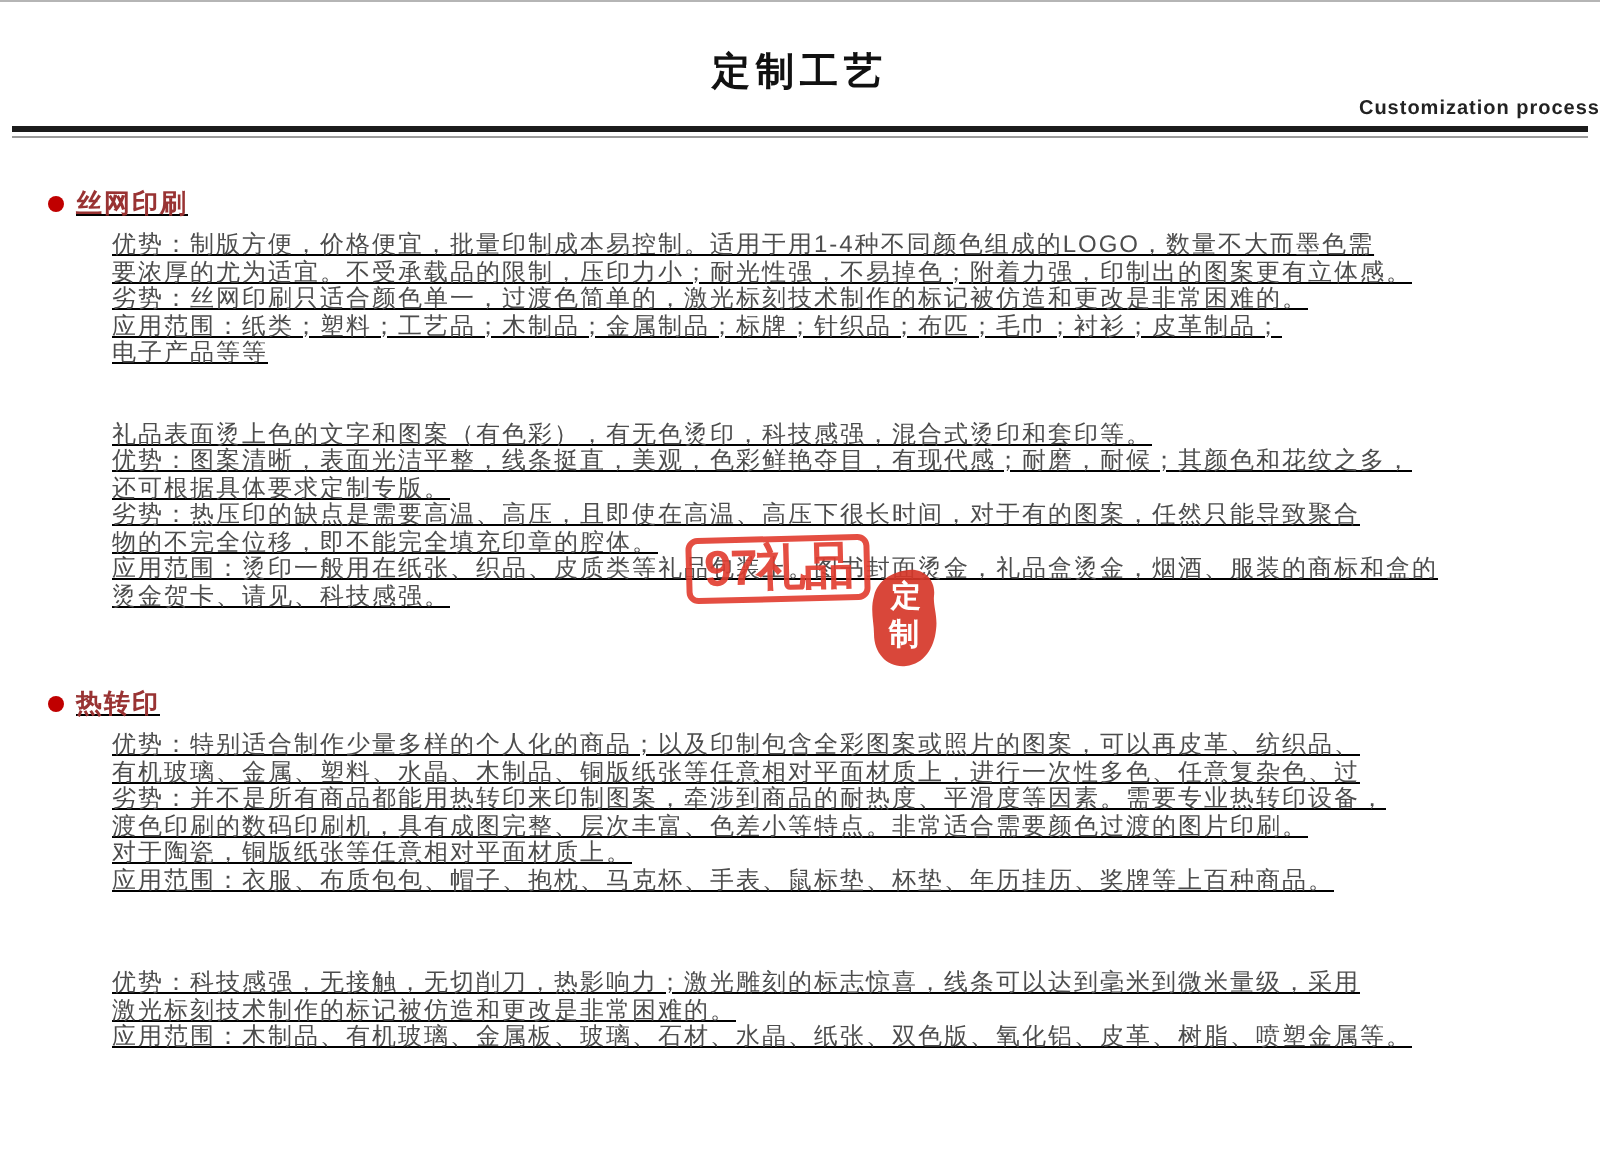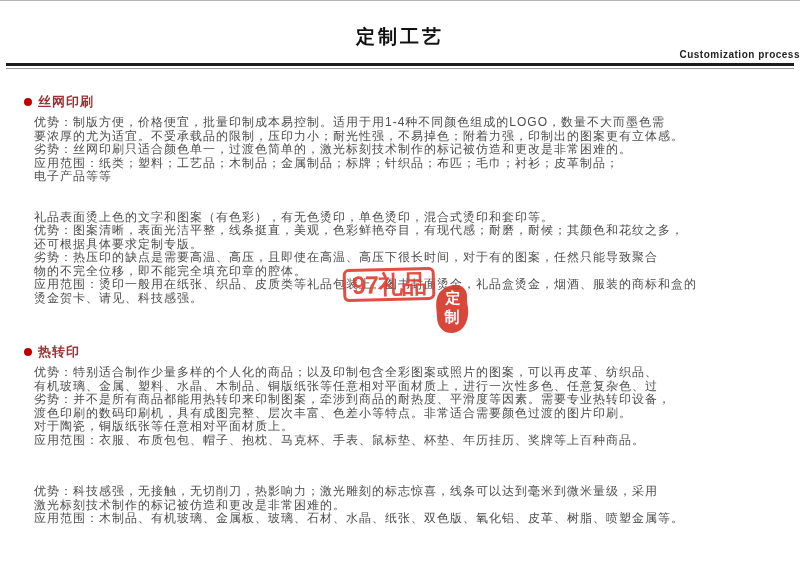--- a/index.html
+++ b/index.html
@@ -32,21 +32,21 @@
     font-weight: bold;
     color: #222222;
     margin-top: 1px;
     letter-spacing: 0.5px;
   }
   .rules { margin: 3px 6px 0 6px; }
   .rule-thick { height: 3px; background: #1c1c1c; }
   .rule-thin  { height: 1px; background: #9a9a9a; margin-top: 2px; }
 
   
-  .sections { padding: 0 8px 0 24px; }
+  .sections { padding: 0 8px 0 24px; text-decoration: underline; }
   .section { margin-top: 26px; }
   .section.s2 { margin-top: 27px; }
   .section.s3 { margin-top: 40px; }
   .section.s4 { margin-top: 38px; }
   .section-heading {
     display: flex;
     align-items: center;
     font-size: 13px;
     font-weight: bold;
     color: #993333;
@@ -54,21 +54,21 @@
     line-height: 14px;
     margin-bottom: 7px;
   }
   .bullet {
     width: 8px; height: 8px;
     border-radius: 50%;
     background: #c00000;
     margin-right: 6px;
     flex: 0 0 auto;
   }
-  .section-body { margin-left: 10px; }
+  .section-body { margin-left: 32px; }
   .body-line {
     font-size: 12px;
     color: #4d4d4d;
     letter-spacing: 1px;
     line-height: 13.5px;
     white-space: nowrap;
   }
 
   
   .watermark-box {
@@ -124,21 +124,21 @@
         <div class="section-body">
           <div class="body-line">优势：制版方便，价格便宜，批量印制成本易控制。适用于用1-4种不同颜色组成的LOGO，数量不大而墨色需</div>
           <div class="body-line">要浓厚的尤为适宜。不受承载品的限制，压印力小；耐光性强，不易掉色；附着力强，印制出的图案更有立体感。</div>
           <div class="body-line">劣势：丝网印刷只适合颜色单一，过渡色简单的，激光标刻技术制作的标记被仿造和更改是非常困难的。</div>
           <div class="body-line">应用范围：纸类；塑料；工艺品；木制品；金属制品；标牌；针织品；布匹；毛巾；衬衫；皮革制品；</div>
           <div class="body-line">电子产品等等</div>
         </div>
       </div>
       <div class="section s2">
         <div class="section-body">
-          <div class="body-line">礼品表面烫上色的文字和图案（有色彩），有无色烫印，单色烫印，混合式烫印和套印等。</div>
+          <div class="body-line">礼品表面烫上色的文字和图案（有色彩），有无色烫印，科技感强，混合式烫印和套印等。</div>
           <div class="body-line">优势：图案清晰，表面光洁平整，线条挺直，美观，色彩鲜艳夺目，有现代感；耐磨，耐候；其颜色和花纹之多，</div>
           <div class="body-line">还可根据具体要求定制专版。</div>
           <div class="body-line">劣势：热压印的缺点是需要高温、高压，且即使在高温、高压下很长时间，对于有的图案，任然只能导致聚合</div>
           <div class="body-line">物的不完全位移，即不能完全填充印章的腔体。</div>
           <div class="body-line">应用范围：烫印一般用在纸张、织品、皮质类等礼品包装上。图书封面烫金，礼品盒烫金，烟酒、服装的商标和盒的</div>
           <div class="body-line">烫金贺卡、请见、科技感强。</div>
         </div>
       </div>
       <div class="section s3">
         <div class="section-heading">

